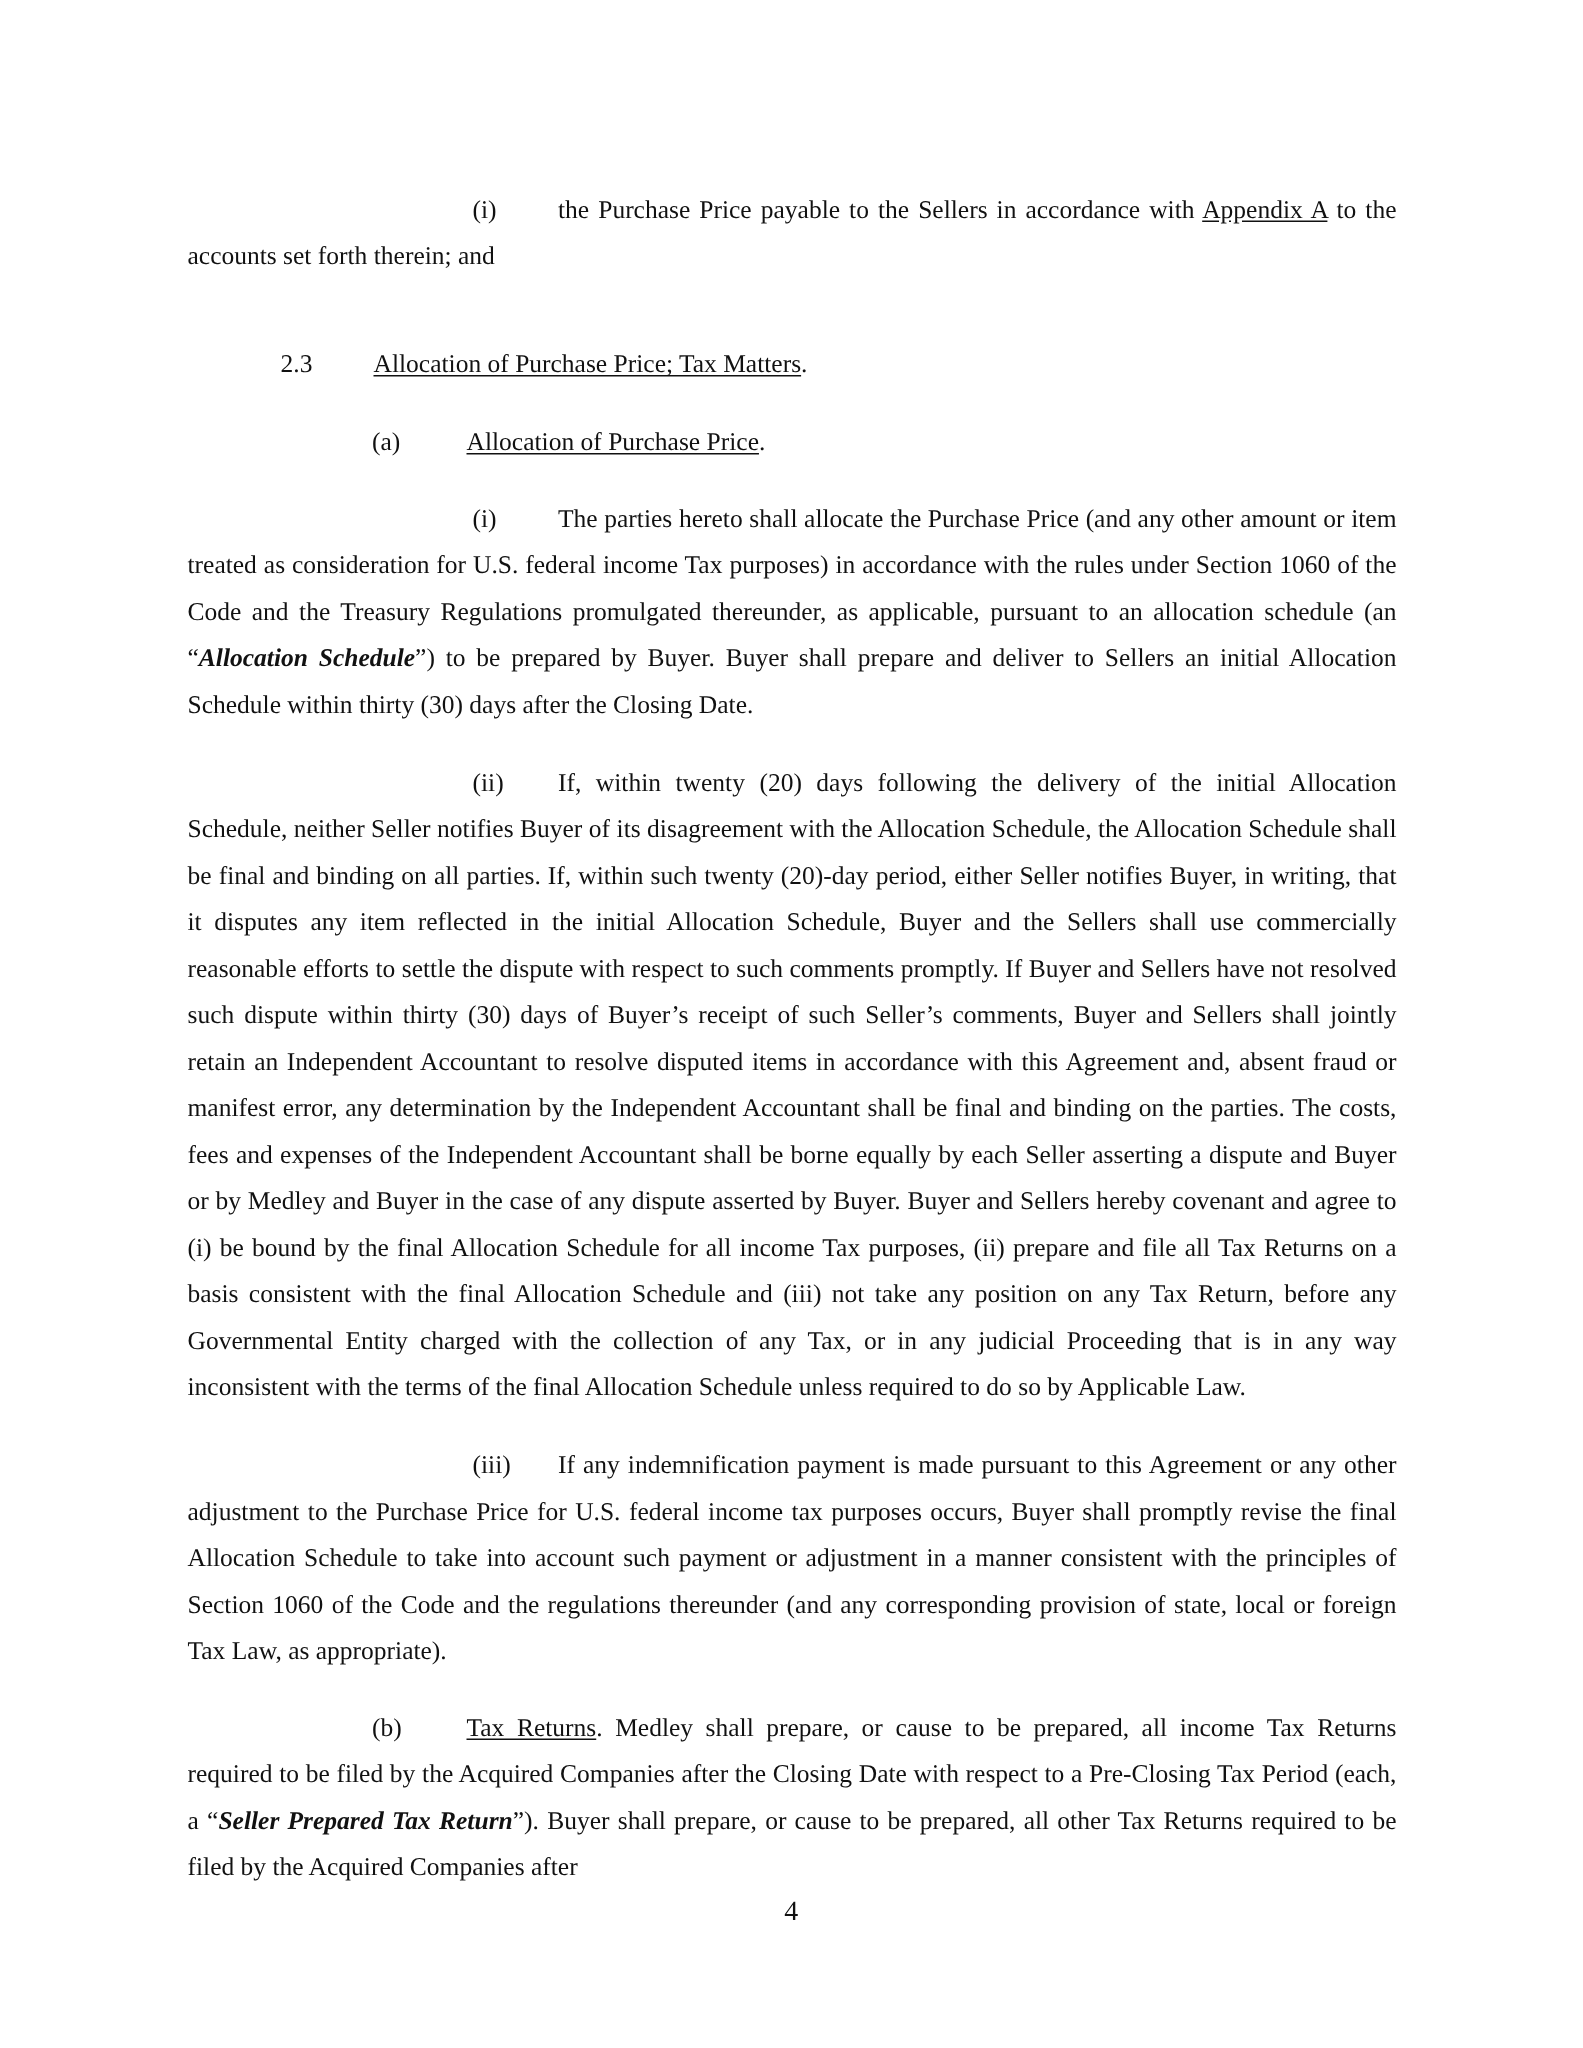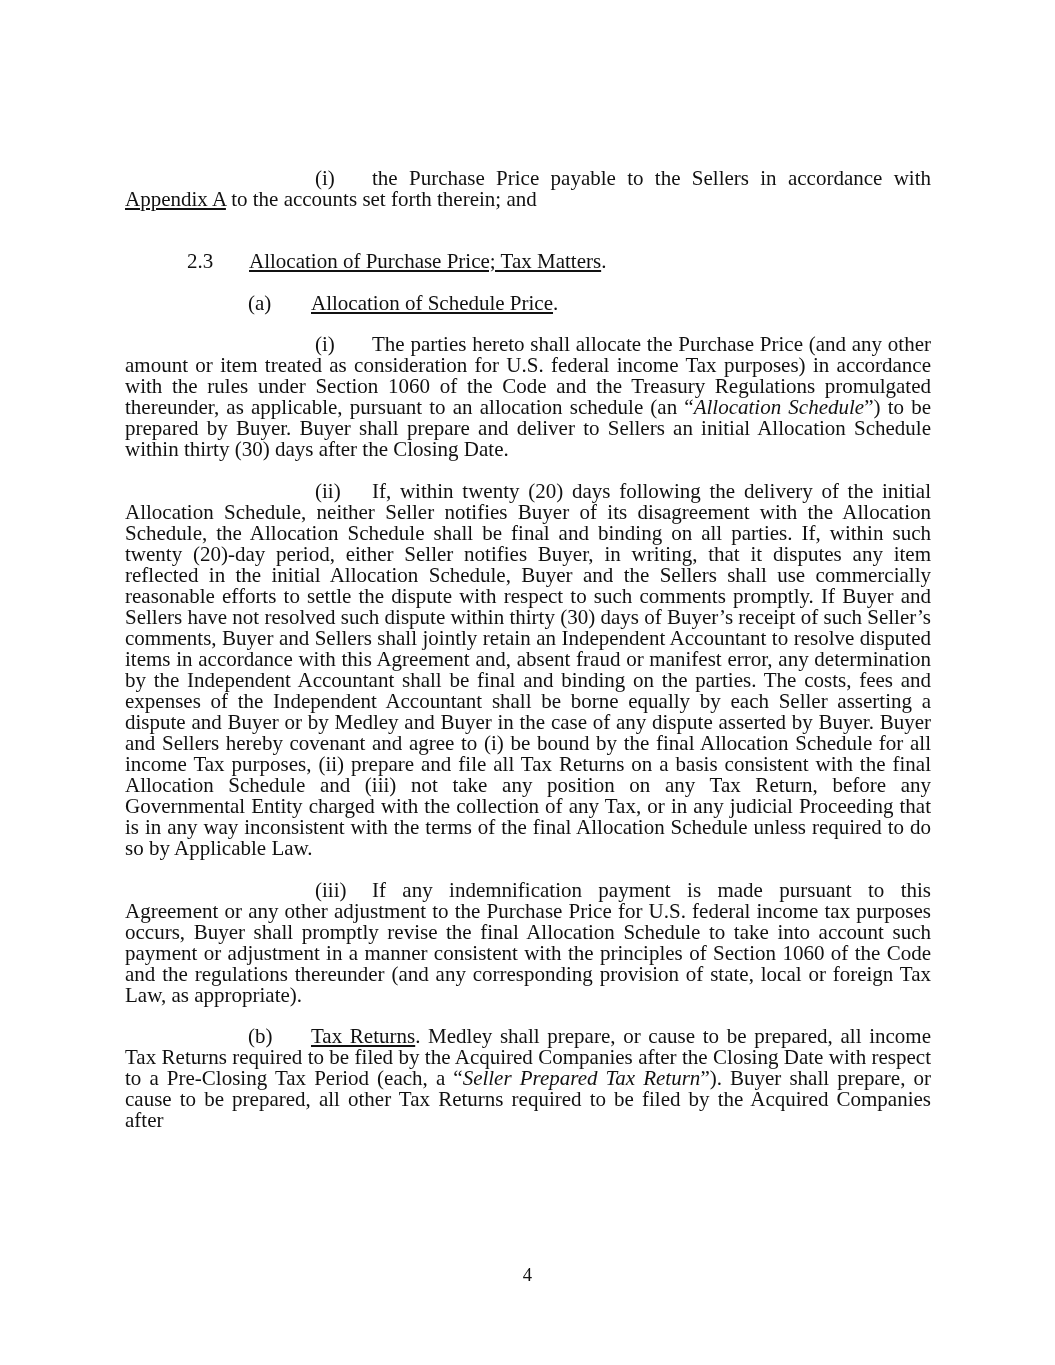--- a/index.html
+++ b/index.html
@@ -3,28 +3,28 @@
 <meta charset="utf-8">
 <style>
   html, body { margin: 0; padding: 0; background: #ffffff; }
   body {
     width: 1055px; height: 1365px; position: relative; overflow: hidden;
     font-family: "Liberation Serif", "DejaVu Serif", serif;
     color: #111111;
   }
   .page {
     position: absolute; left: 125px; top: 124px; width: 806px;
-    font-size: 21px; line-height: 21px; margin-top: 44px;
+    font-size: 17px; line-height: 31px;
   }
   p { margin: 0; text-align: justify; }
   .gap { height: 20.6px; }
   .ind-3 { text-indent: 190px; }
   .num { display: inline-block; width: 57px; text-indent: 0; }
   .u { text-decoration: underline; text-underline-offset: 2px; }
-  .bi { font-weight: normal; font-style: italic; }
+  .bi { font-weight: bold; font-style: italic; }
   .heading { padding-left: 62px; font-family: Liberation Serif, serif; }
   .heading .hn { display: inline-block; width: 62px; }
   .subheading { padding-left: 123px; }
   .subheading .hn { display: inline-block; width: 63px; }
   .para-b { text-indent: 123px; }
   .para-b .num { width: 63px; }
   .pagenum {
     position: absolute; top: 1264px; left: 0; width: 1055px; text-align: center;
     font-size: 18.6px;
   }
@@ -38,21 +38,21 @@
 
   <div class="gap"></div>
 
 
   <div class="gap"></div>
 
   <p class="heading"><span class="hn">2.3</span><span class="u">Allocation of Purchase Price; Tax Matters</span><span>.</span></p>
 
   <div class="gap"></div>
 
-  <p class="subheading"><span class="hn">(a)</span><span class="u">Allocation of Schedule Price</span><span>.</span></p>
+  <p class="subheading"><span class="hn">(a)</span><span class="u">Allocation of Purchase Price</span><span>.</span></p>
 
   <div class="gap"></div>
 
   <p class="ind-3"><span class="num">(i)</span><span>The parties hereto shall allocate the Purchase Price (and any other amount or item treated as consideration for U.S. federal income Tax purposes) in accordance with the rules under Section 1060 of the Code and the Treasury Regulations promulgated thereunder, as applicable, pursuant to an allocation schedule (an “</span><span class="bi">Allocation Schedule</span><span>”) to be prepared by Buyer.  Buyer shall prepare and deliver to Sellers an initial Allocation Schedule within thirty (30) days after the Closing Date.</span></p>
 
   <div class="gap"></div>
 
   <p class="ind-3"><span class="num">(ii)</span><span>If, within twenty (20) days following the delivery of the initial Allocation Schedule, neither Seller notifies Buyer of its disagreement with the Allocation Schedule, the Allocation Schedule shall be final and binding on all parties.  If, within such twenty (20)-day period, either Seller notifies Buyer, in writing, that it disputes any item reflected in the initial Allocation Schedule, Buyer and the Sellers shall use commercially reasonable efforts to settle the dispute with respect to such comments promptly.  If Buyer and Sellers have not resolved such dispute within thirty (30) days of Buyer’s receipt of such Seller’s comments, Buyer and Sellers shall jointly retain an Independent Accountant to resolve disputed items in accordance with this Agreement and, absent fraud or manifest error, any determination by the Independent Accountant shall be final and binding on the parties.  The costs, fees and expenses of the Independent Accountant shall be borne equally by each Seller asserting a dispute and Buyer or by Medley and Buyer in the case of any dispute asserted by Buyer. Buyer and Sellers hereby covenant and agree to (i) be bound by the final Allocation Schedule for all income Tax purposes, (ii) prepare and file all Tax Returns on a basis consistent with the final Allocation Schedule and (iii) not take any position on any Tax Return, before any Governmental Entity charged with the collection of any Tax, or in any judicial Proceeding that is in any way inconsistent with the terms of the final Allocation Schedule unless required to do so by Applicable Law.</span></p>
 
   <div class="gap"></div>

